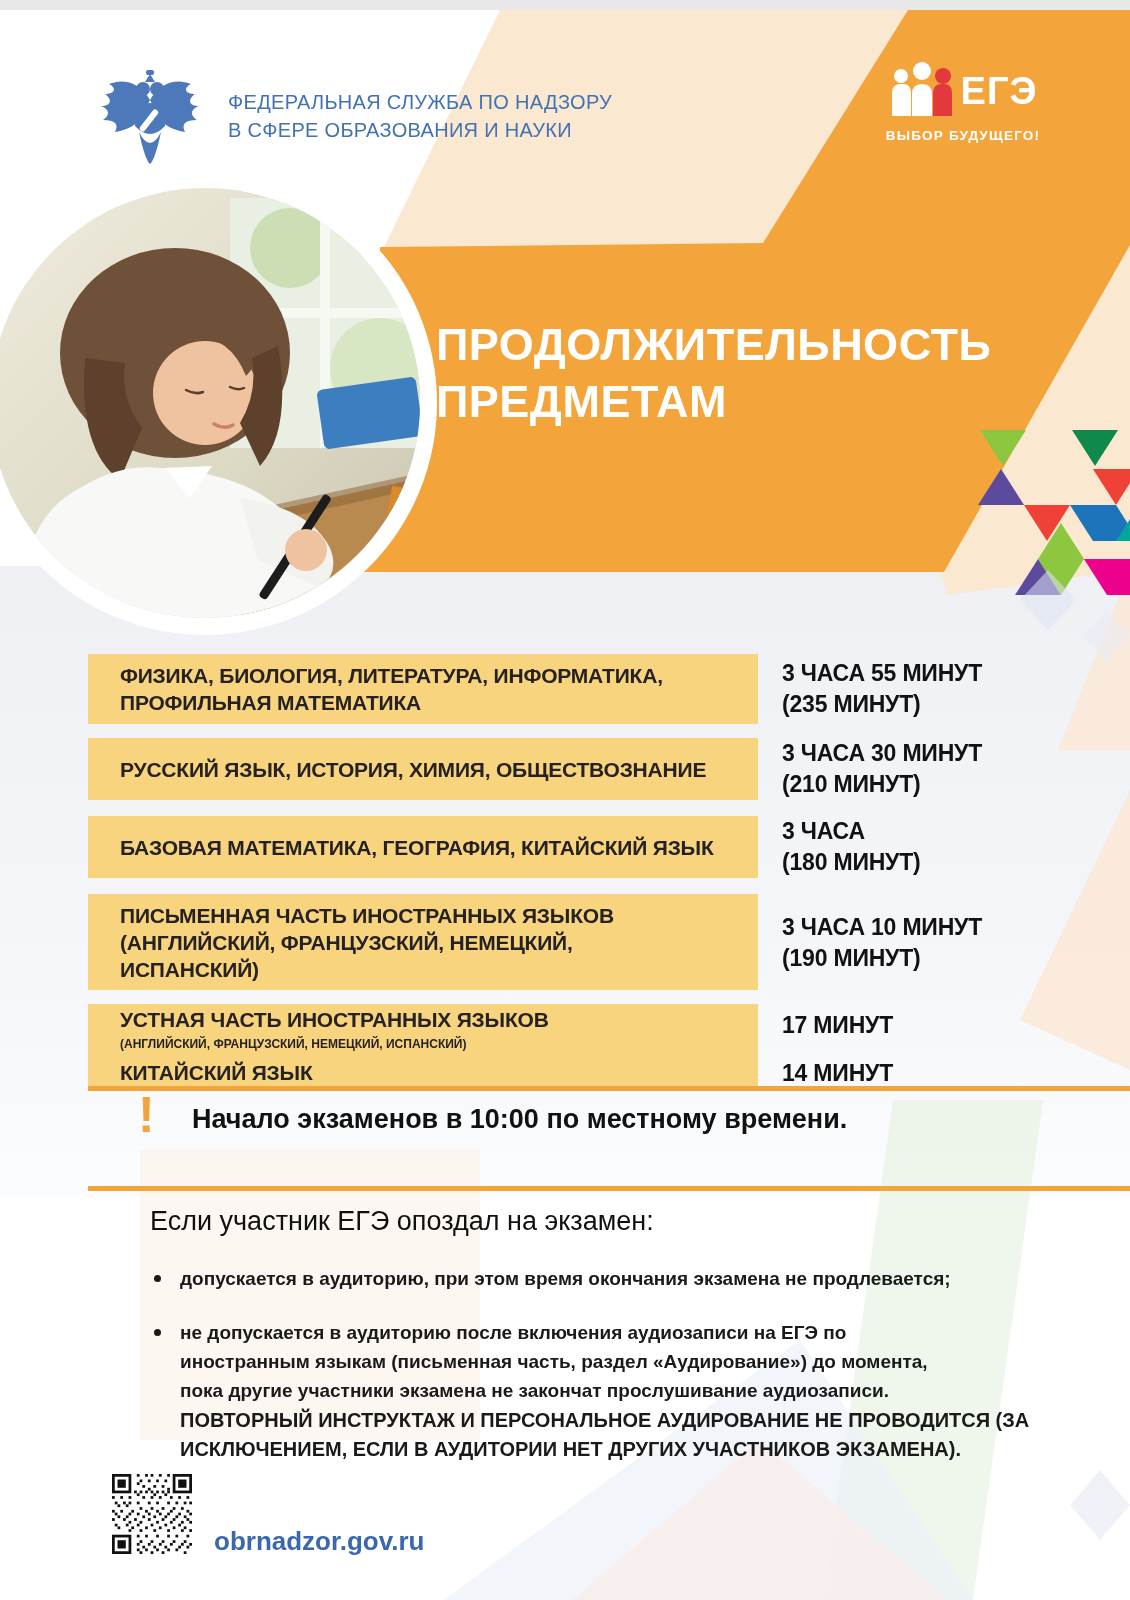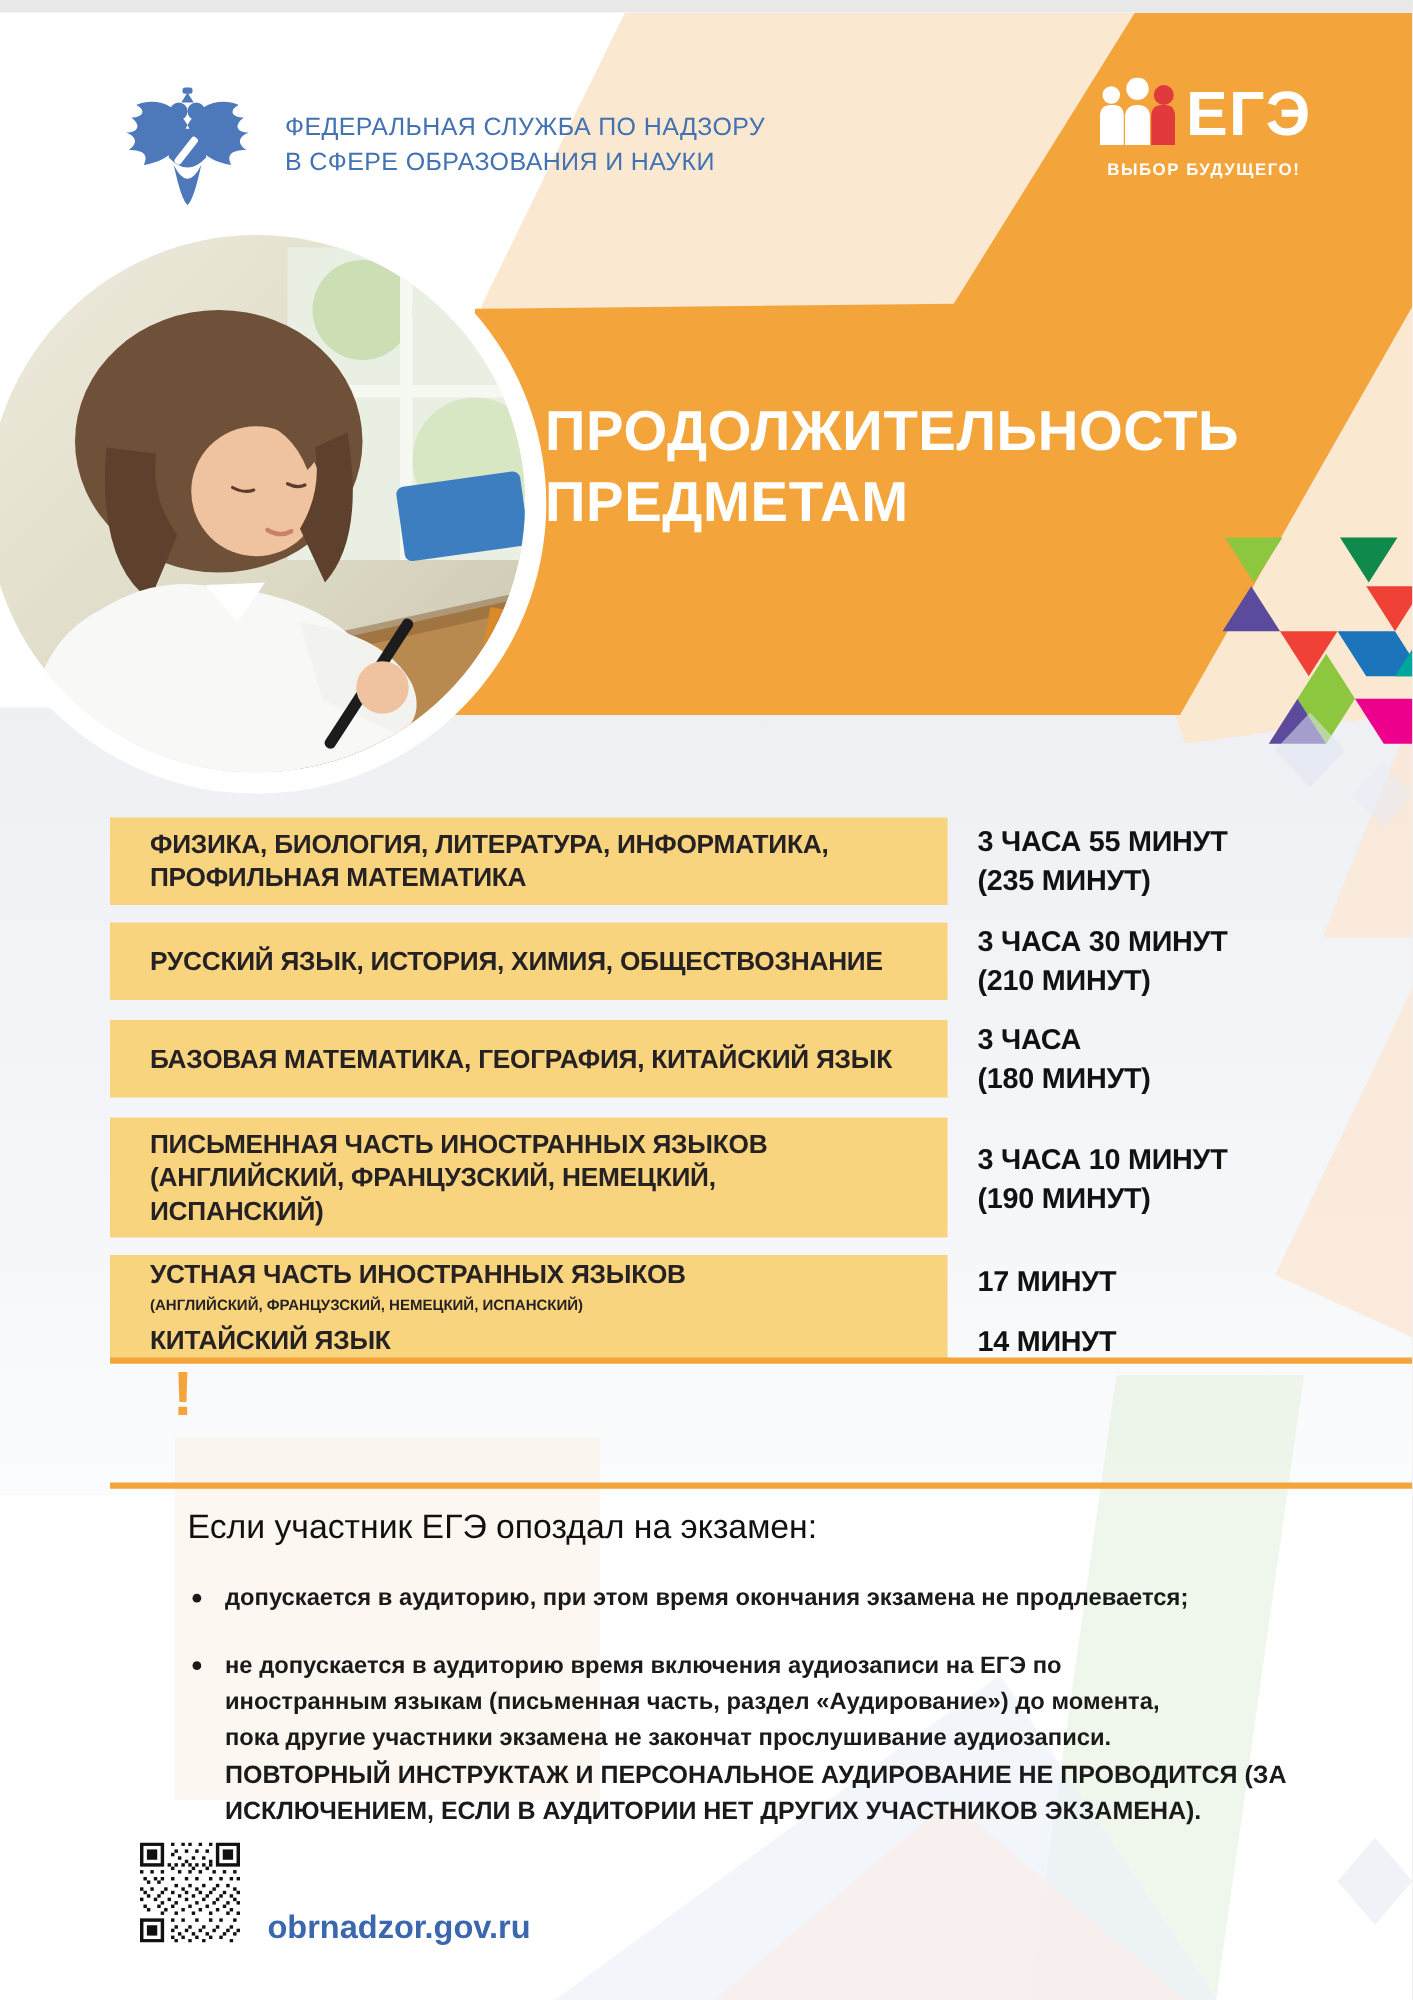--- a/index.html
+++ b/index.html
@@ -27,21 +27,21 @@
              clip-path:polygon(0 170px,200px 0,400px 170px);}
 
   
   .girl-ring{left:-27px;top:161px;width:464px;height:464px;border-radius:50%;background:#ffffff;}
   .photo-circle{left:-10px;top:178px;width:430px;height:430px;border-radius:50%;overflow:hidden;}
 
   
   .agency-text{left:228px;top:78px;color:#4272b2;font-size:20px;line-height:28px;letter-spacing:.3px;font-weight:400;}
   .ege-logo{left:868px;top:52px;width:190px;text-align:center;color:#fff;}
   .ege-row{display:flex;align-items:center;justify-content:center;gap:6px;}
-  .ege-text{font-size:50px;font-weight:800;letter-spacing:1px;line-height:1;}
+  .ege-text{font-size:38px;font-weight:800;letter-spacing:1px;line-height:1;}
   .ege-tagline{margin-top:8px;font-size:13.5px;font-weight:700;letter-spacing:1.2px;}
 
   
   .title{left:436px;top:306px;width:620px;color:#fff;font-size:45px;font-weight:700;
          line-height:57px;letter-spacing:.5px;}
 
   
   .subject-box{left:88px;width:670px;background:#f8d47e;display:flex;flex-direction:column;
                justify-content:center;padding-left:32px;}
   .subj{font-weight:700;font-size:21px;line-height:27px;color:#262223;letter-spacing:-.2px;}
@@ -210,32 +210,33 @@
   <div class="abs subject-box" style="top:994px;height:84px;">
     <div class="subj">УСТНАЯ ЧАСТЬ ИНОСТРАННЫХ ЯЗЫКОВ</div>
     <div class="subj-small">(АНГЛИЙСКИЙ, ФРАНЦУЗСКИЙ, НЕМЕЦКИЙ, ИСПАНСКИЙ)</div>
     <div class="subj" style="margin-top:4px;">КИТАЙСКИЙ ЯЗЫК</div>
   </div>
   <div class="abs dur" style="top:1000px;">17 МИНУТ</div>
   <div class="abs dur" style="top:1048px;">14 МИНУТ</div>
 
   <div class="abs divider" style="top:1076px;"></div>
   <div class="abs excl">!</div>
+  <div class="abs notice-text">Начало экзаменов в 10:00 по местному времени.</div>
   <div class="abs divider" style="top:1176px;"></div>
 
   <div class="abs late-heading">Если участник ЕГЭ опоздал на экзамен:</div>
 
   <div class="abs bullet-dot" style="left:154px;top:1265px;"></div>
   <div class="abs bullet-text" style="top:1254px;">
     <div>допускается в аудиторию, при этом время окончания экзамена не продлевается;</div>
   </div>
 
   <div class="abs bullet-dot" style="left:154px;top:1319px;"></div>
   <div class="abs bullet-text" style="top:1308px;">
-    <div>не допускается в аудиторию время включения аудиозаписи на  ЕГЭ по</div>
+    <div>не допускается в аудиторию после включения аудиозаписи на  ЕГЭ по</div>
     <div>иностранным языкам (письменная часть, раздел «Аудирование») до момента,</div>
     <div>пока другие участники экзамена не закончат прослушивание аудиозаписи.</div>
   </div>
 
   <div class="abs note-text">
     <div>ПОВТОРНЫЙ ИНСТРУКТАЖ И ПЕРСОНАЛЬНОЕ АУДИРОВАНИЕ НЕ ПРОВОДИТСЯ (ЗА</div>
     <div>ИСКЛЮЧЕНИЕМ, ЕСЛИ В АУДИТОРИИ НЕТ ДРУГИХ УЧАСТНИКОВ ЭКЗАМЕНА).</div>
   </div>
 
   <svg class="abs qr" id="qr-svg" viewBox="0 0 29 29">

